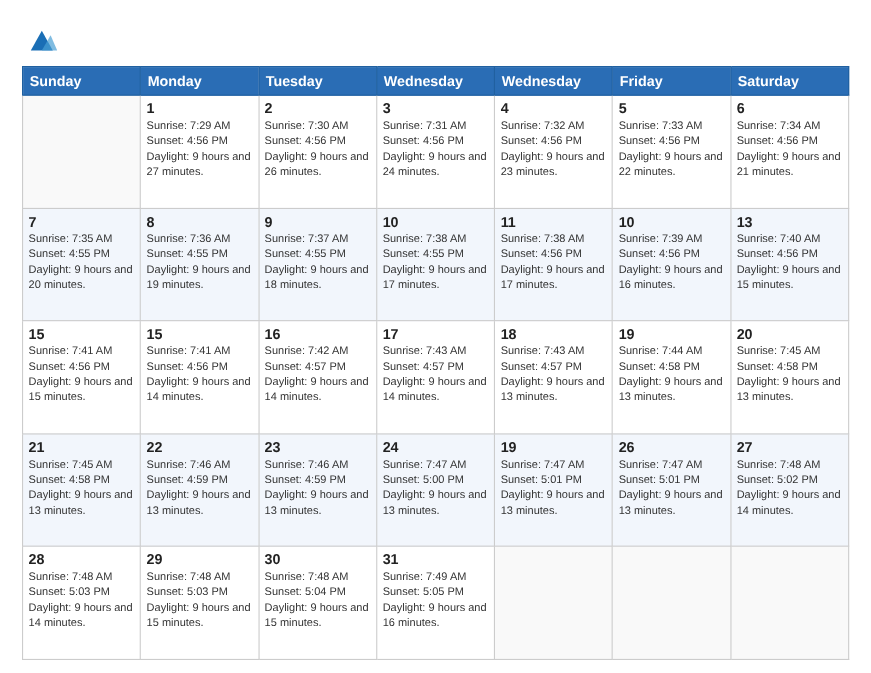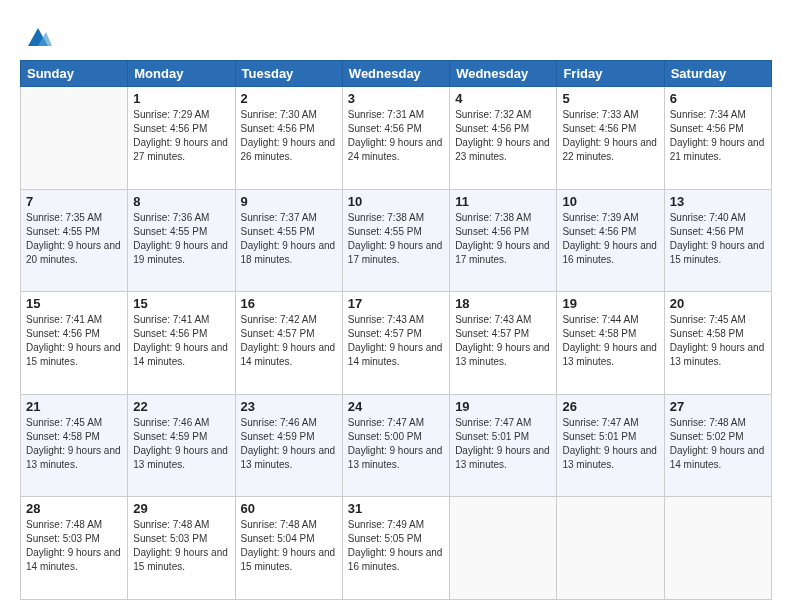--- a/index.html
+++ b/index.html
@@ -256,21 +256,21 @@
         <tr>
           <td>
             <span class="day-number">28</span>
             <div class="day-info">Sunrise: 7:48 AM<br>Sunset: 5:03 PM<br>Daylight: 9 hours and 14 minutes.</div>
           </td>
           <td>
             <span class="day-number">29</span>
             <div class="day-info">Sunrise: 7:48 AM<br>Sunset: 5:03 PM<br>Daylight: 9 hours and 15 minutes.</div>
           </td>
           <td>
-            <span class="day-number">60</span>
+            <span class="day-number">30</span>
             <div class="day-info">Sunrise: 7:48 AM<br>Sunset: 5:04 PM<br>Daylight: 9 hours and 15 minutes.</div>
           </td>
           <td>
             <span class="day-number">31</span>
             <div class="day-info">Sunrise: 7:49 AM<br>Sunset: 5:05 PM<br>Daylight: 9 hours and 16 minutes.</div>
           </td>
           <td class="empty"></td>
           <td class="empty"></td>
           <td class="empty"></td>
         </tr>

